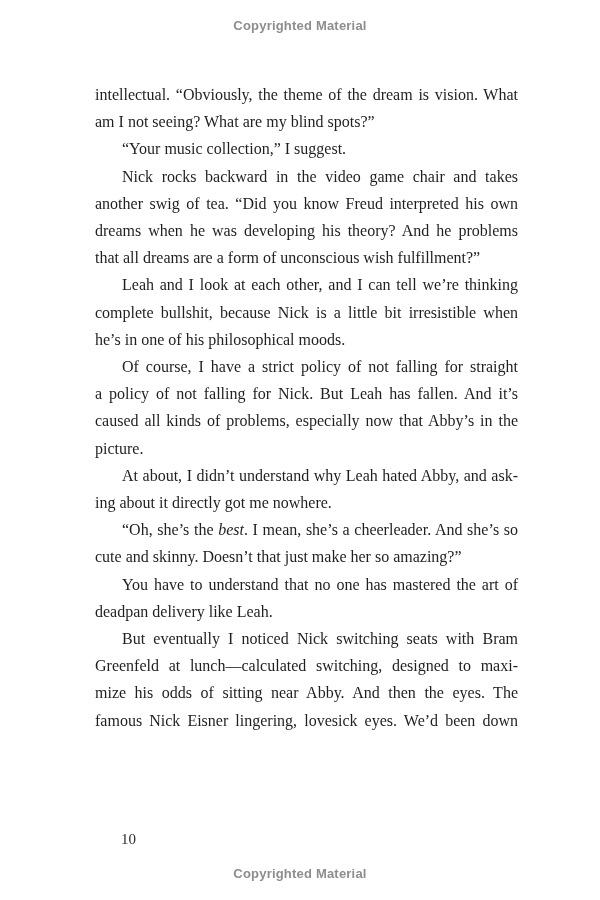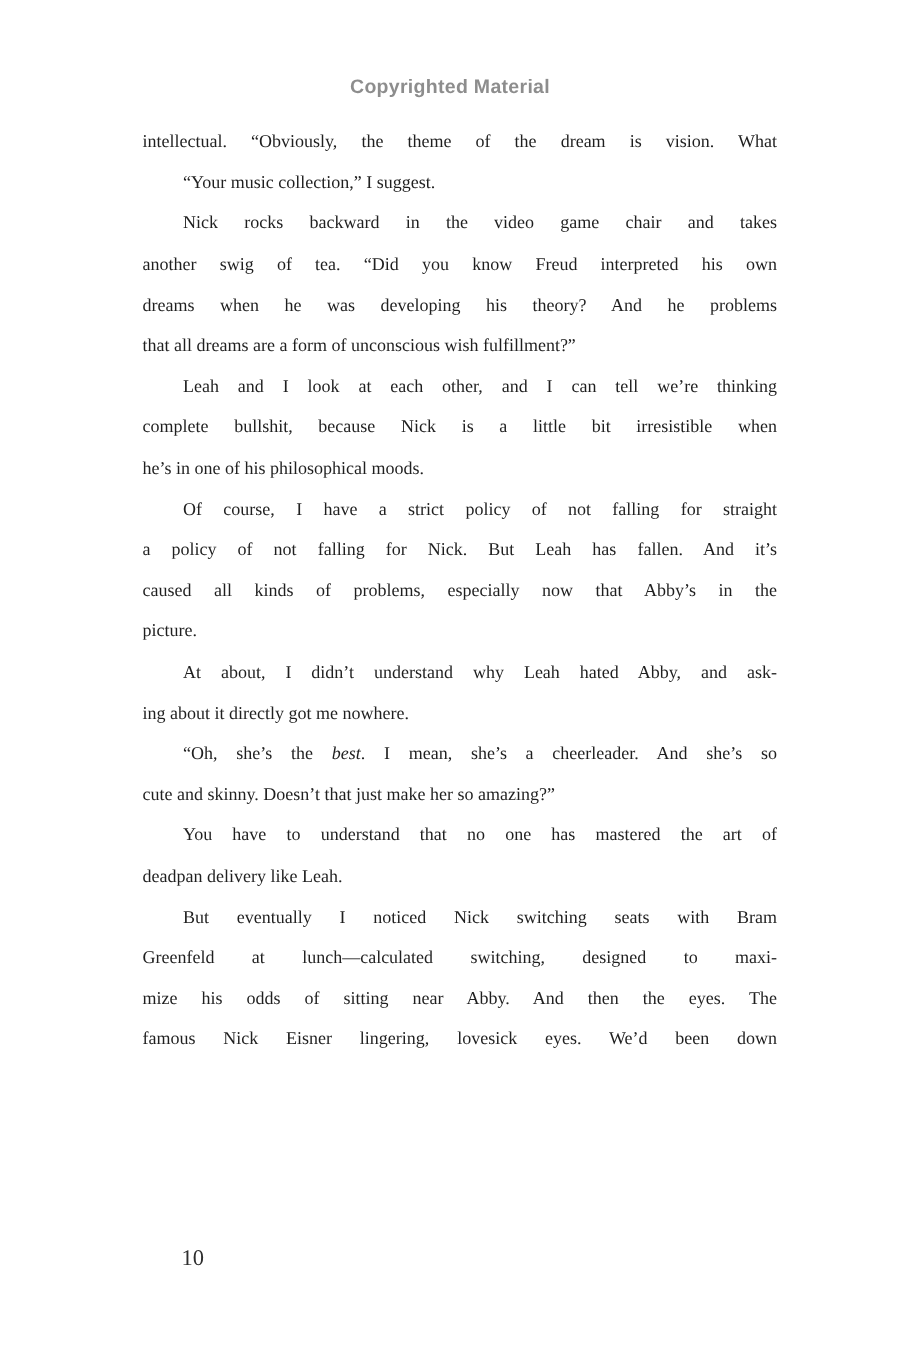--- a/index.html
+++ b/index.html
@@ -27,31 +27,30 @@
   .notice {
     position: absolute;
     left: 0;
     width: 600px;
     text-align: center;
     font-family: "Liberation Sans", sans-serif;
     font-weight: bold;
     font-size: 13px;
     color: var(--notice-color);
     letter-spacing: 0.2px;
-    margin-top: 32px;
   }
   .notice.top { top: 18px; }
   .notice.bottom { top: 866px; }
   .text-block {
     position: absolute;
     left: 95px;
     top: 81px;
     width: 423px;
     color: var(--text-color);
-    font-size: 12px;
+    font-size: 16px;
     line-height: 27.2px;
   }
   .line {
     text-align: justify;
     text-align-last: justify;
   }
   .line.last {
     text-align-last: left;
   }
   .line.indent {
@@ -71,20 +70,21 @@
   }
 </style>
 </head>
 <body>
 
 <div class="book-page">
   <div class="notice top">Copyrighted Material</div>
 
   <div class="text-block">
       <div class="line">intellectual. “Obviously, the theme of the dream is vision. What</div>
+      <div class="line last">am I not seeing? What are my blind spots?”</div>
       <div class="line indent last">“Your music collection,” I suggest.</div>
       <div class="line indent">Nick rocks backward in the video game chair and takes</div>
       <div class="line">another swig of tea. “Did you know Freud interpreted his own</div>
       <div class="line">dreams when he was developing his theory? And he problems</div>
       <div class="line last">that all dreams are a form of unconscious wish fulfillment?”</div>
       <div class="line indent">Leah and I look at each other, and I can tell we’re thinking</div>
       <div class="line">complete bullshit, because Nick is a little bit irresistible when</div>
       <div class="line last">he’s in one of his philosophical moods.</div>
       <div class="line indent">Of course, I have a strict policy of not falling for straight</div>
       <div class="line">a policy of not falling for Nick. But Leah has fallen. And it’s</div>

